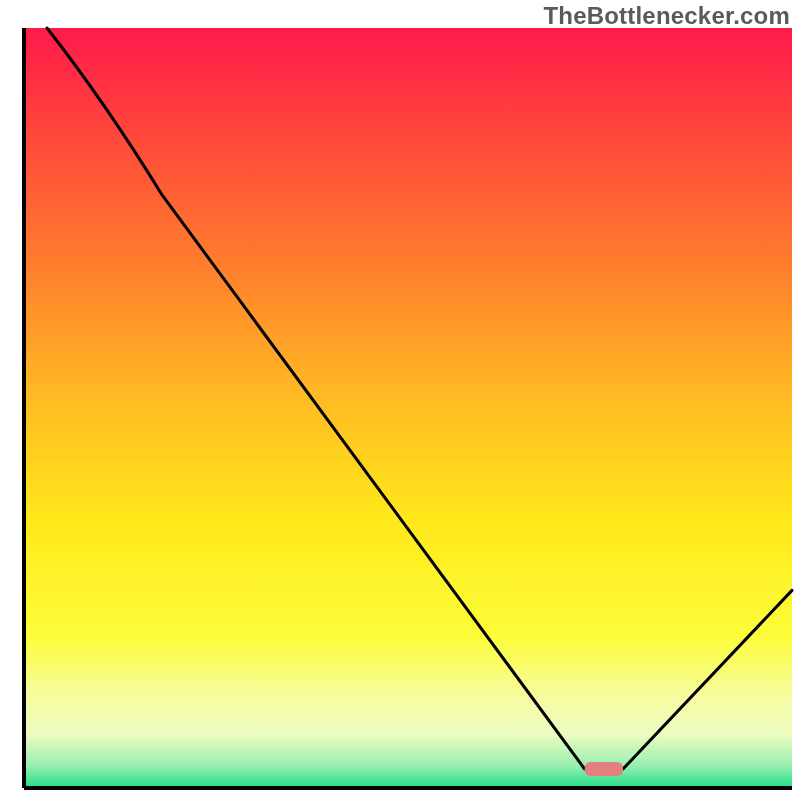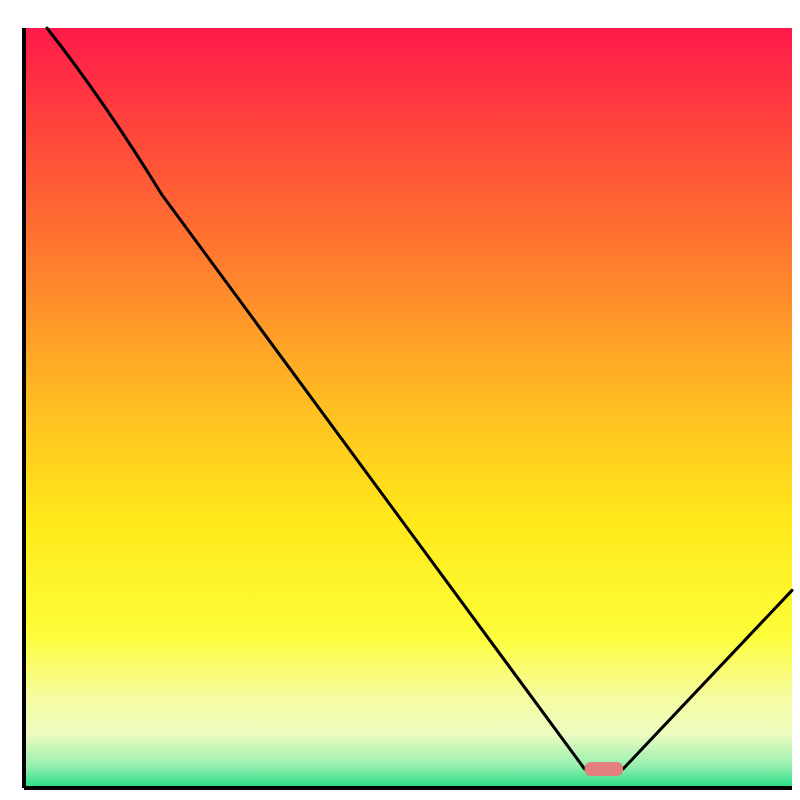--- a/index.html
+++ b/index.html
@@ -31,20 +31,21 @@
     top: 0;
     left: 0;
     width: 800px;
     height: 800px;
   }
 </style>
 </head>
 <body>
 
 <div class="container">
+  <div class="watermark">TheBottlenecker.com</div>
 
   <svg class="chart" viewBox="0 0 800 800">
     <defs>
       <linearGradient id="bg-grad" x1="0" y1="0" x2="0" y2="1">
           <stop offset="0.0%" stop-color="#ff1a4b"></stop>
           <stop offset="15.0%" stop-color="#ff4a3a"></stop>
           <stop offset="30.0%" stop-color="#ff7a2e"></stop>
           <stop offset="50.0%" stop-color="#ffbf22"></stop>
           <stop offset="65.0%" stop-color="#ffe91a"></stop>
           <stop offset="80.0%" stop-color="#fdfd3a"></stop>

